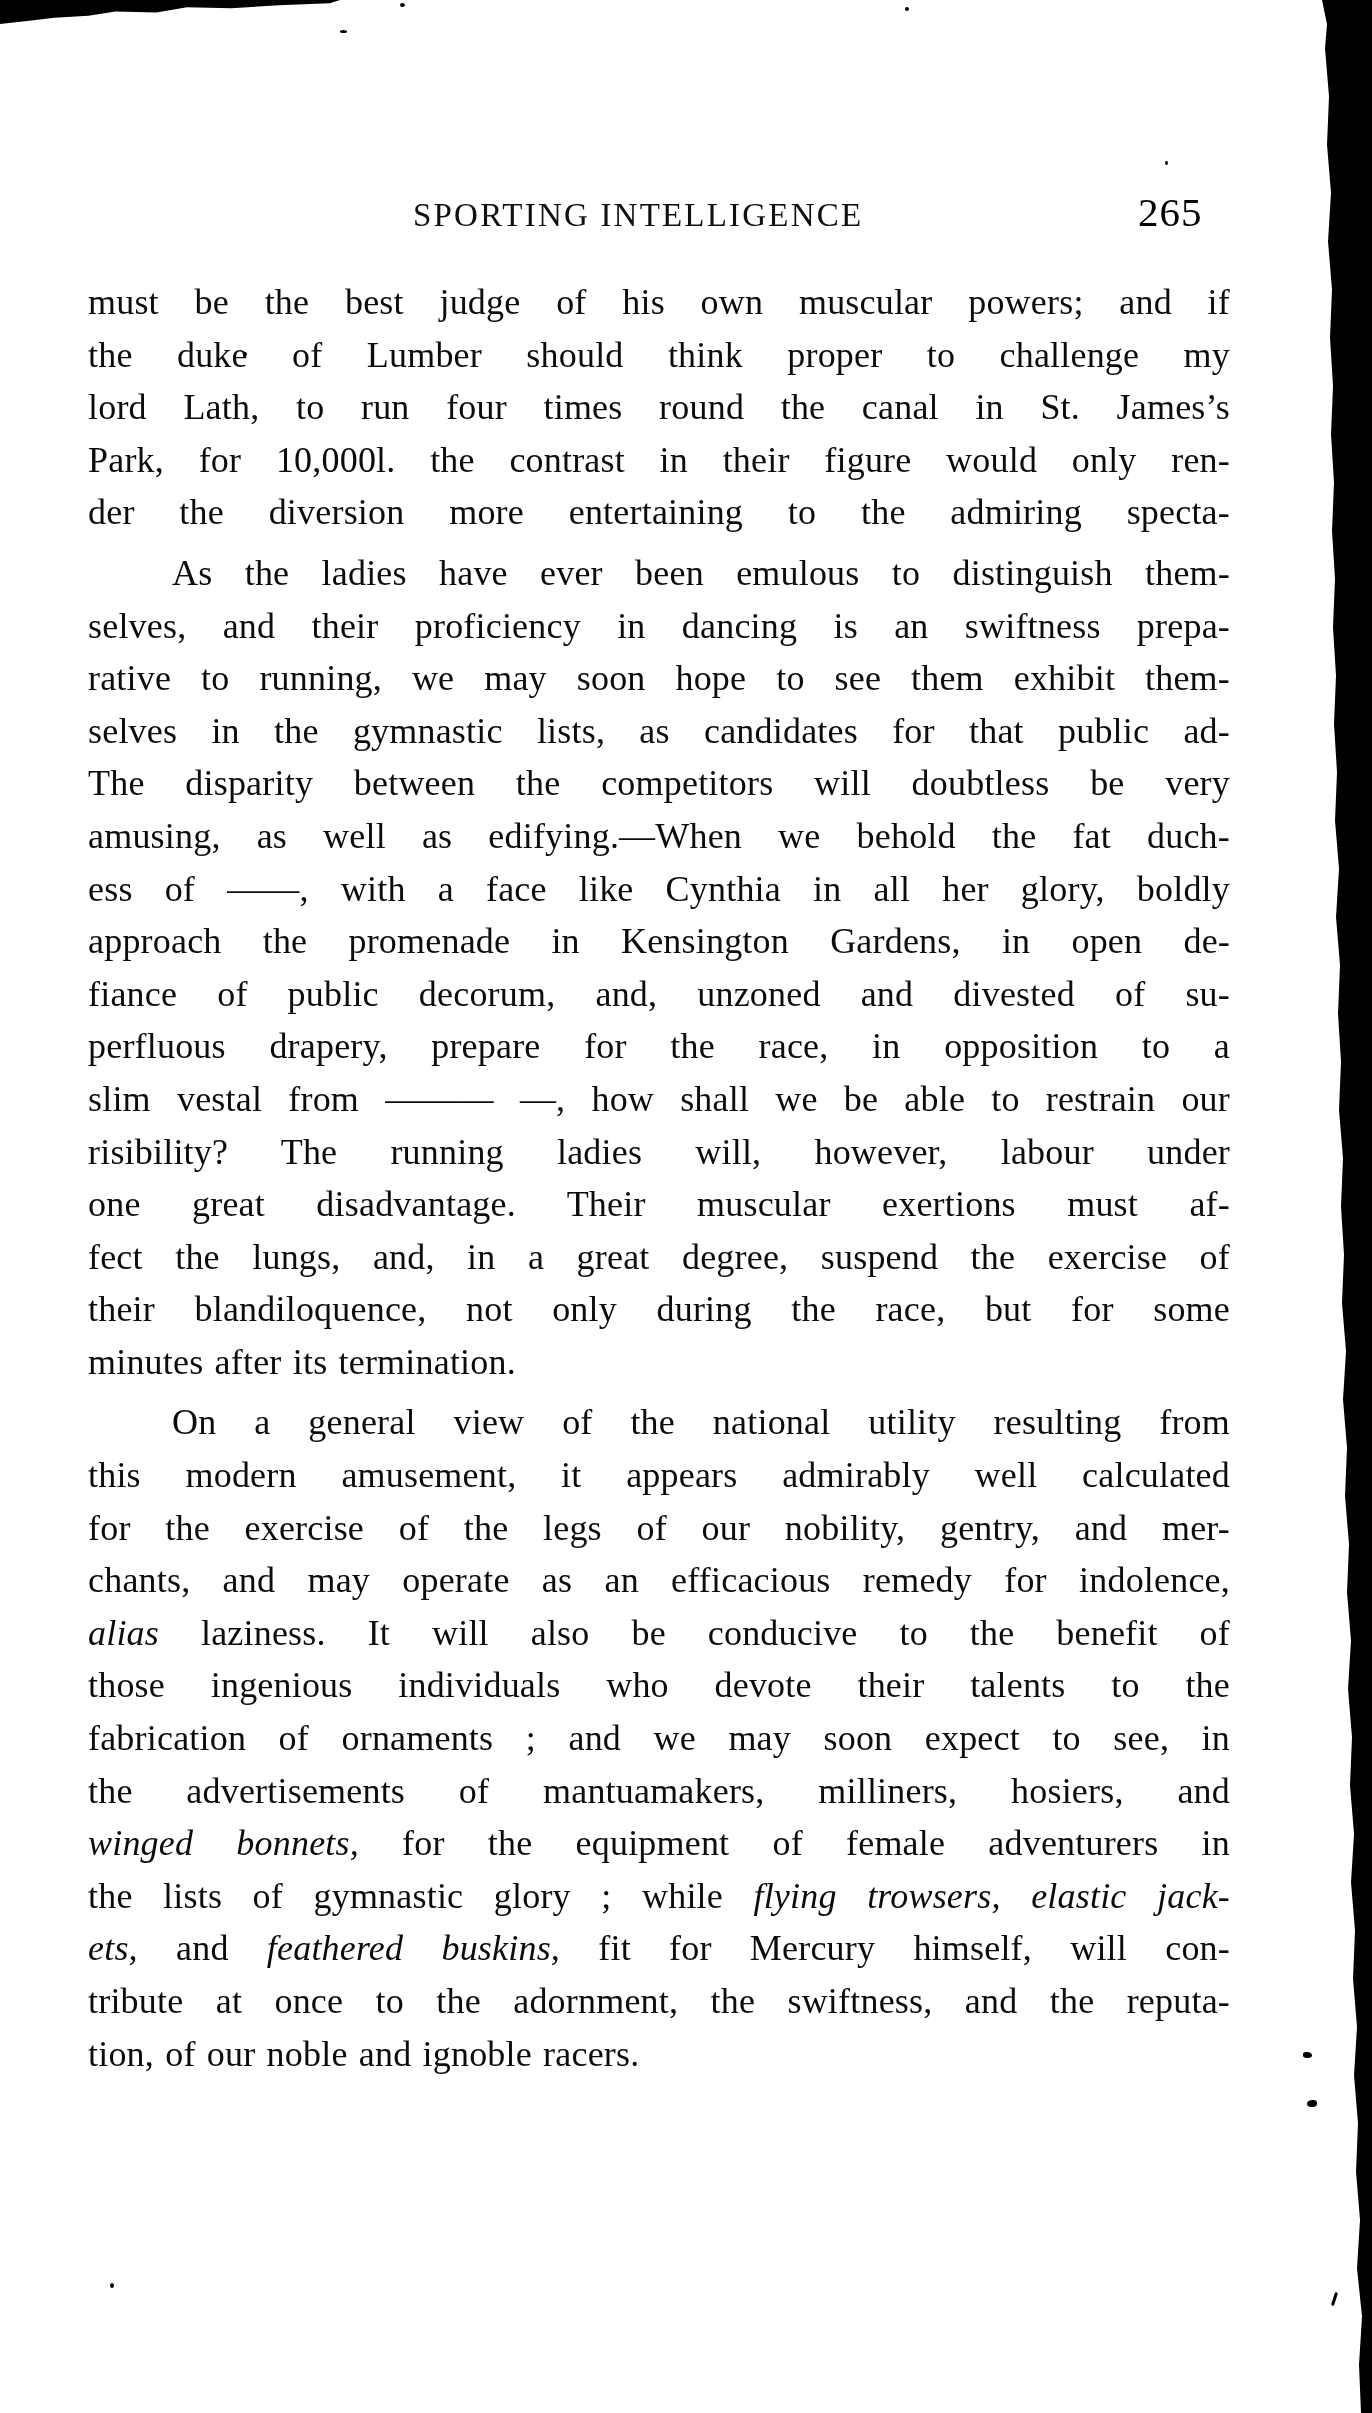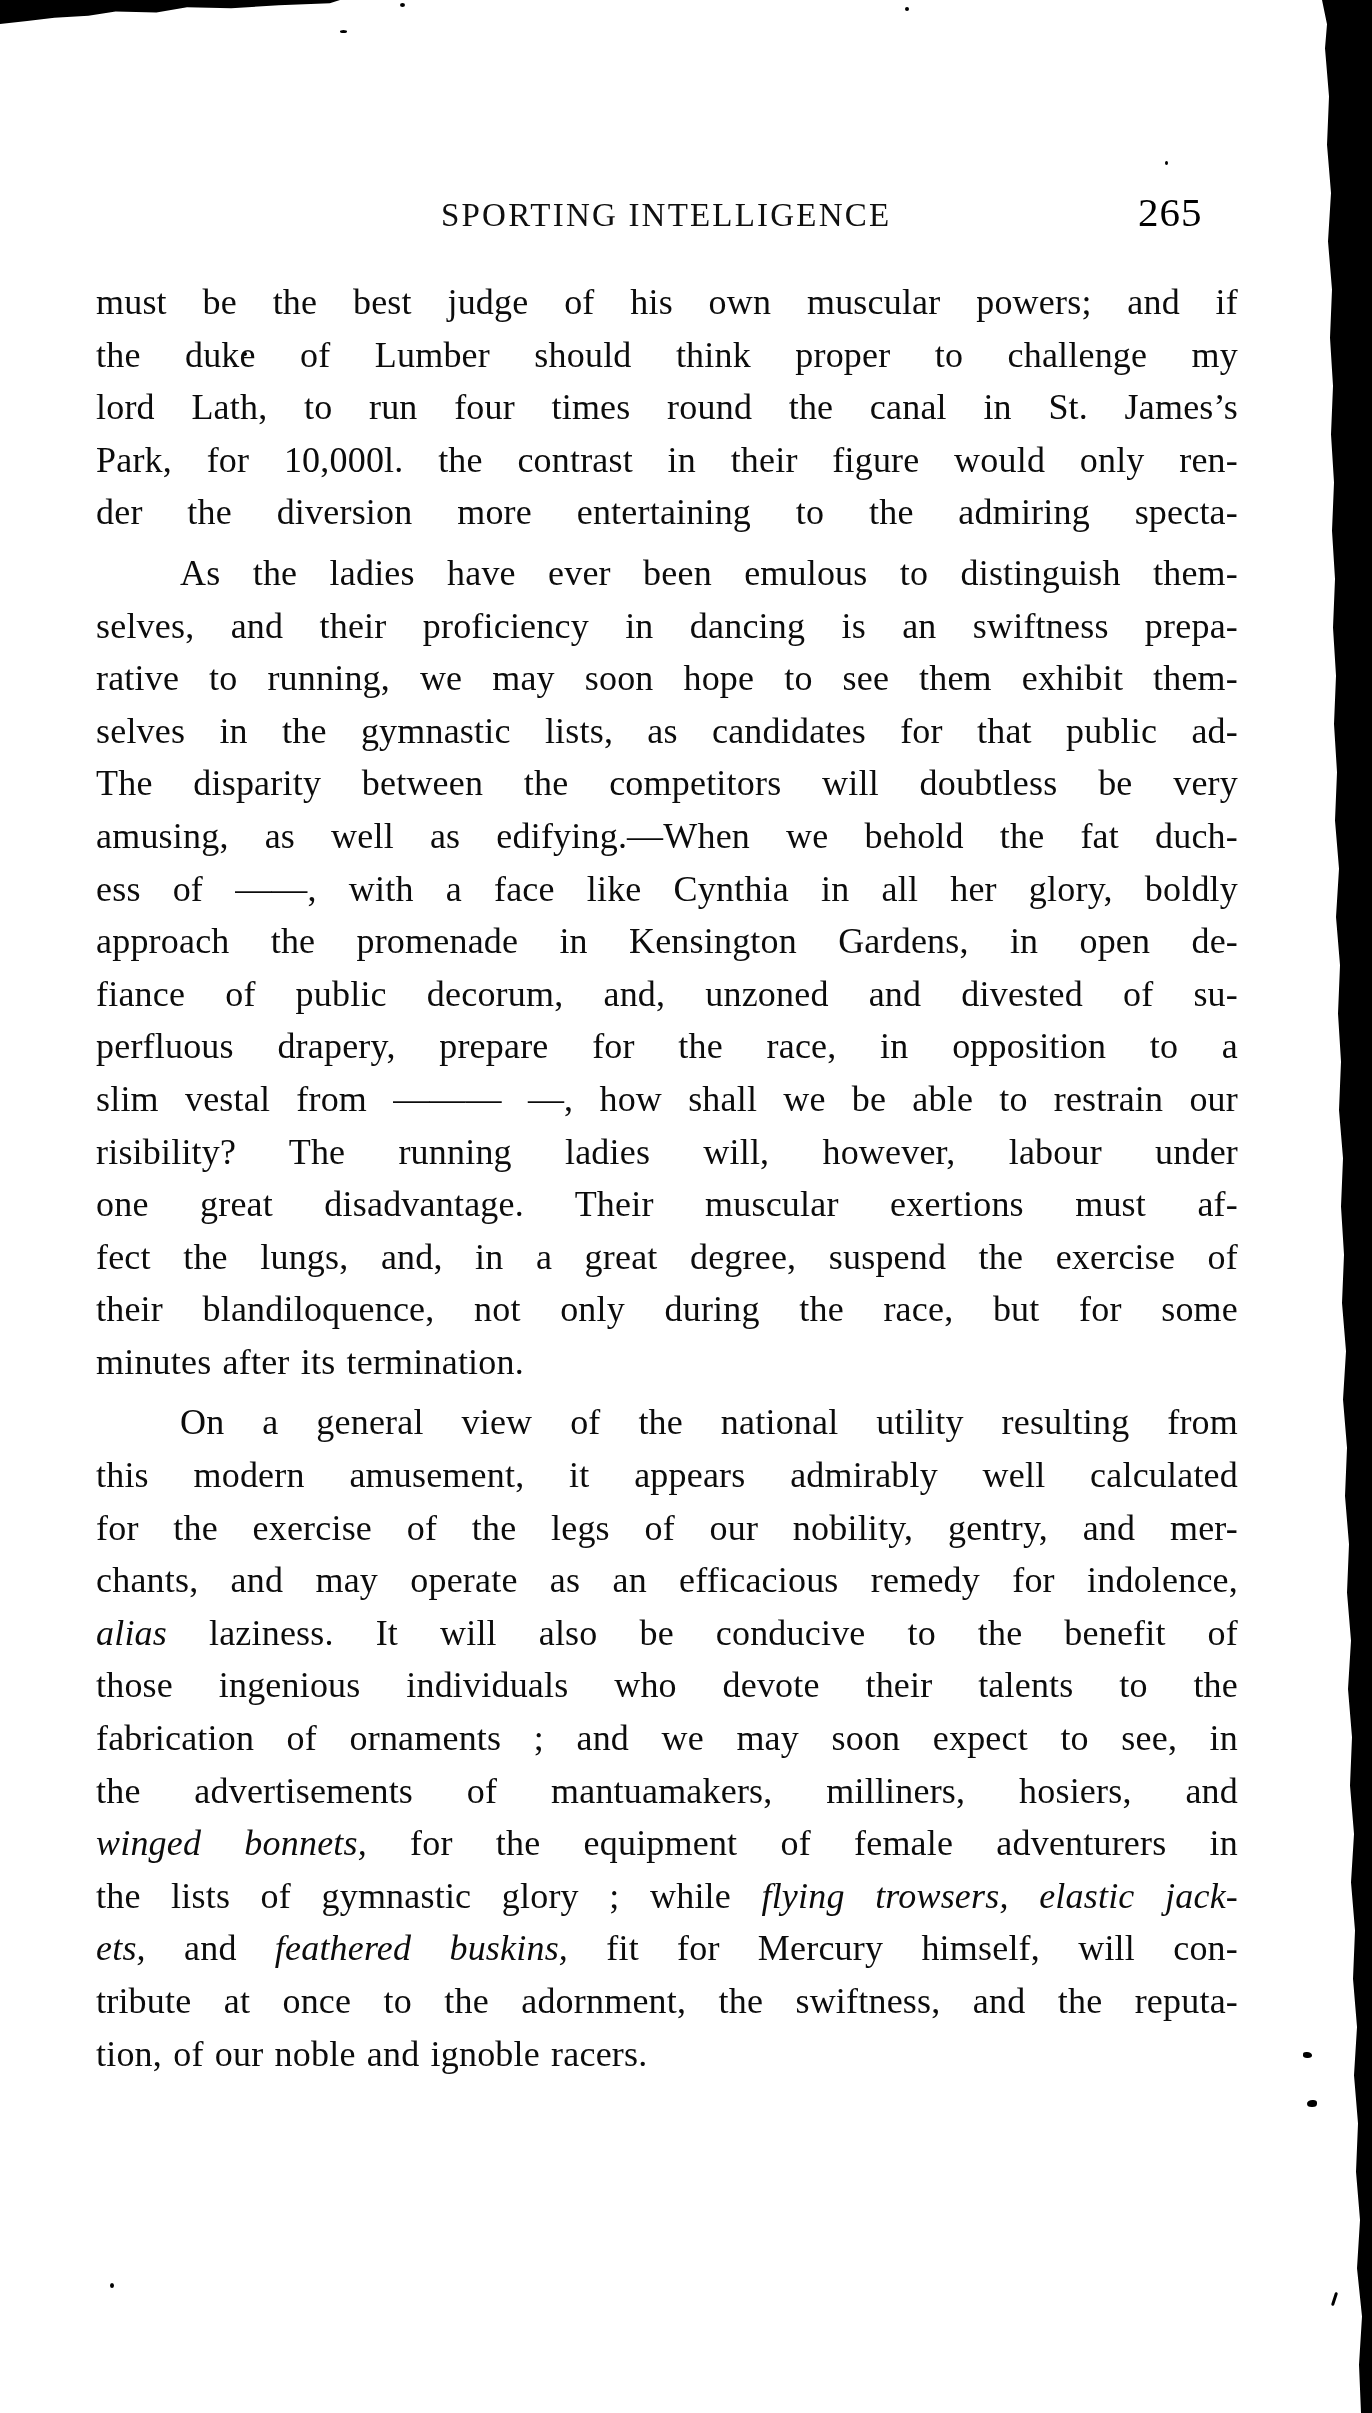--- a/index.html
+++ b/index.html
@@ -16,33 +16,32 @@
     color: #0d0d0d;
   }
   
   .running-title {
     position: absolute;
     left: 413px; top: 197px;
     font-size: 33px;
     letter-spacing: 2.2px;
     white-space: nowrap;
     color: #101010;
-    margin-left: 28px;
   }
   .page-number {
     position: absolute;
     left: 1138px; top: 188px;
     font-size: 41px;
     letter-spacing: 1px;
     color: #000000;
   }
   
   .page-text {
     position: absolute;
-    left: 96px; top: 276px;
+    left: 88px; top: 276px;
     width: 1142px;
     font-size: 36px;
     line-height: 52.6px;
     color: #0c0c0c;
   }
   .para { margin: 0; }
   .para + .para { margin-top: 8px; }
   .line {
     height: 52.6px;
     overflow: hidden;

